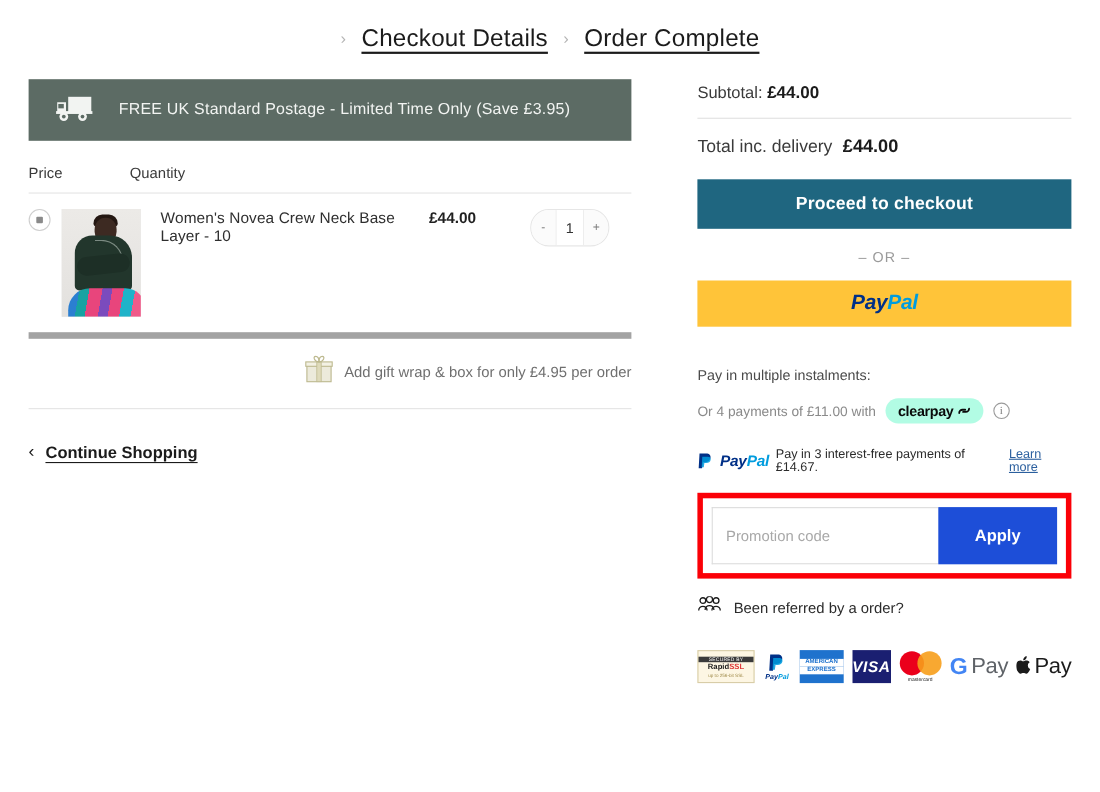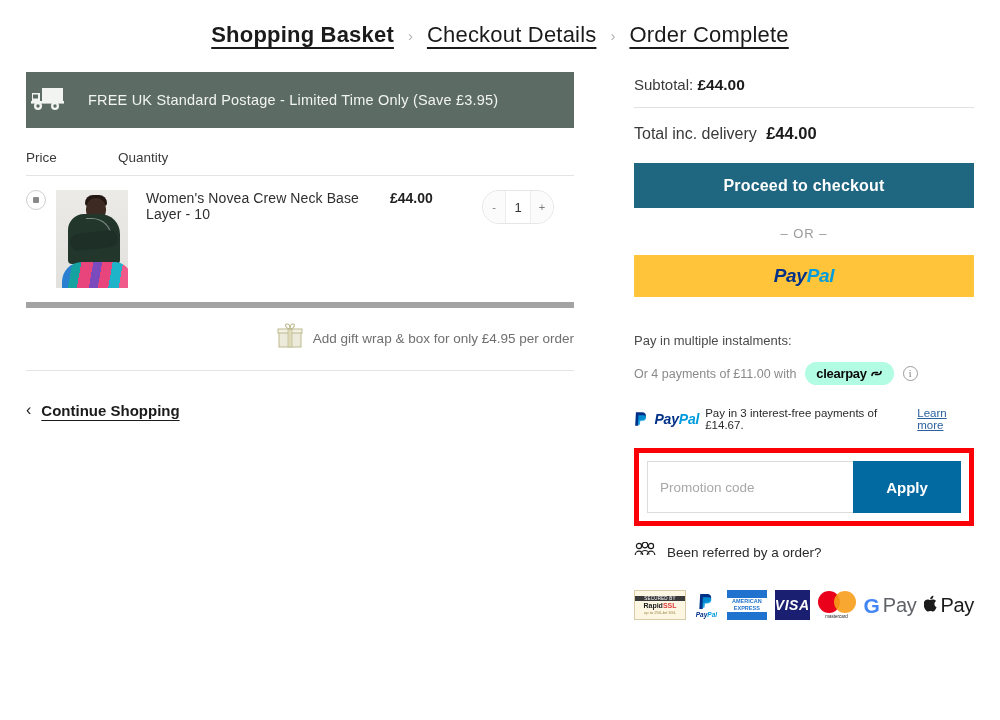--- a/index.html
+++ b/index.html
@@ -36,21 +36,21 @@
     gap: 60px;
   }
   .col-left { width: 548px; flex: none; }
   .col-right { width: 340px; flex: none; padding-top: 4px; }
 
   
   .ship-banner {
     background: #5c6b64;
     height: 56px;
     display: flex; align-items: center;
-    padding: 0 4px;
+    padding: 0 24px;
     gap: 18px;
   }
   .ship-text { color: #f2f4f2; font-size: 14.5px; letter-spacing: .2px; }
 
   
   .thead {
     display: flex; align-items: flex-end;
     font-size: 13.5px; color: #3a3a3a;
     padding: 22px 0 10px 0;
     border-bottom: 1px solid #e4e4e4;
@@ -183,21 +183,21 @@
     background: #ffffff;
   }
   .promo-row { display: flex; align-items: stretch; height: 52px; }
   .promo-input {
     flex: 1; border: 1px solid #dcdcdc; border-right: none;
     padding: 0 12px; font-size: 13.5px; color: #2b2b2b;
     font-family: "Liberation Sans", sans-serif; outline: none; background: #fff;
   }
   .promo-input::placeholder { color: #a8a8a8; }
   .btn-apply {
-    width: 108px; background: #0369a1; color: #fff;
+    width: 108px; background: #1d4ed8; color: #fff;
     font-size: 15px; font-weight: 700; border: none; cursor: pointer;
     display: flex; align-items: center; justify-content: center;
   }
 
   
   .ref-row { display: flex; align-items: center; gap: 11px; padding-top: 16px; }
   .ref-text { font-size: 13.5px; color: #2b2b2b; }
   .use-here { font-size: 13.5px; color: #2b2b2b; text-decoration: underline; text-underline-offset: 3px; cursor: pointer; margin-left: 6px; }
 
   
@@ -225,21 +225,20 @@
   .gpay .g { font-size: 21px; font-weight: 700; font-family: "Liberation Sans", sans-serif; color: #4285f4; line-height: 1; }
   .gpay .t { font-size: 20px; color: #5f6368; letter-spacing: -.3px; }
   .apay { display: flex; align-items: center; gap: 2px; }
   .apay .a { font-size: 17px; color: #1b1b1b; line-height: 1; }
   .apay .t { font-size: 20px; color: #1b1b1b; letter-spacing: -.3px; }
 </style>
 </head>
 <body>
 
 <div class="breadcrumb">
-  <span class="crumb active">Shopping Basket</span>
   <span class="crumb-sep">›</span>
   <span class="crumb">Checkout Details</span>
   <span class="crumb-sep">›</span>
   <span class="crumb">Order Complete</span>
 </div>
 
 <div class="page">
 
   <div class="col-left">
 

